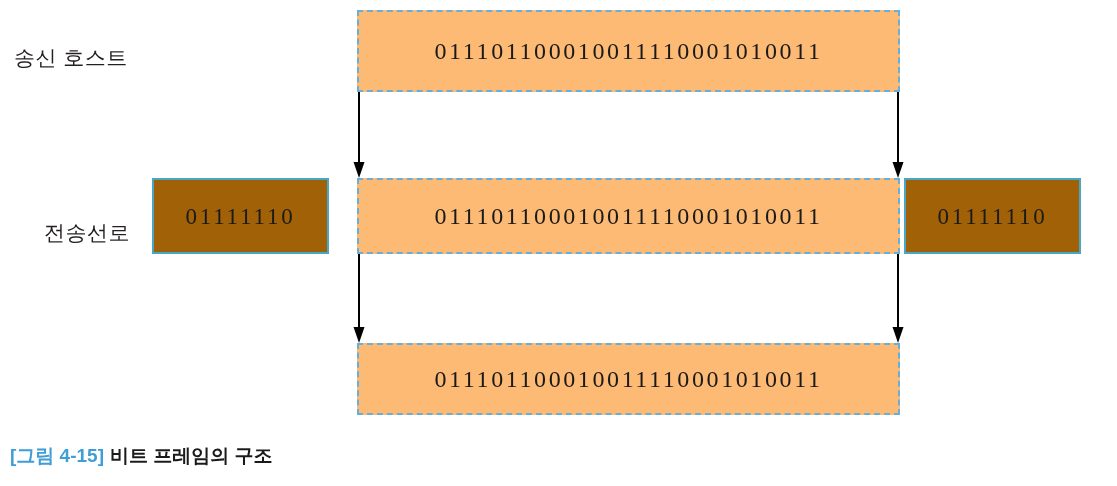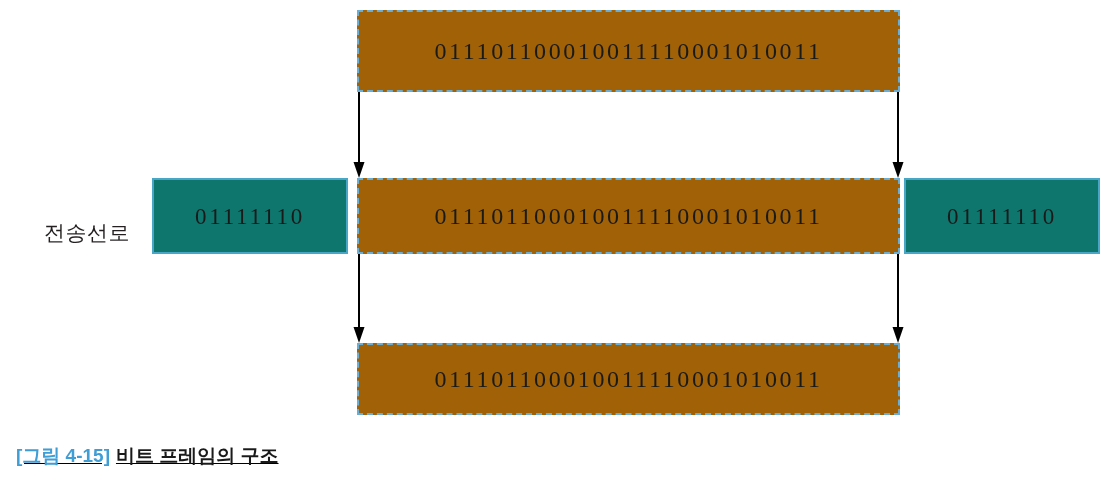--- a/index.html
+++ b/index.html
@@ -34,21 +34,21 @@
   #label-send { left: 14px;  top: 47px; }
   #label-line { left: 44px;  top: 206px; margin-top: 16px; }
   #label-recv { left: 14px;  top: 358px; }
 
   
   .payload-box {
     position: absolute;
     left: 357px;
     width: 543px;
     border: 2px dashed #6aaed6;
-    background: #a16207;
+    background: #fdba74;
     box-sizing: border-box;
     display: flex;
     align-items: center;
     justify-content: center;
   }
   #payload-top    { top: 10px;  height: 82px; }
   #payload-middle { top: 178px; height: 76px; }
   #payload-bottom { top: 343px; height: 72px; }
 
   .bits {
@@ -58,23 +58,23 @@
     letter-spacing: 2.6px;
     white-space: nowrap;
     line-height: 1;
   }
 
   
   .flag-box {
     position: absolute;
     top: 178px;
     height: 76px;
-    width: 196px;
+    width: 177px;
     border: 2px solid #4aa6c6;
-    background: #0f766e;
+    background: #a16207;
     box-sizing: border-box;
     display: flex;
     align-items: center;
     justify-content: center;
   }
   #flag-left  { left: 152px; }
   #flag-right { left: 904px; }
 
   .flag-bits {
     font-family: "Liberation Serif", "DejaVu Serif", serif;
@@ -91,42 +91,42 @@
     width: 16px;
   }
   #arrow-top-left   { left: 351px; top: 92px;  height: 86px; }
   #arrow-top-right  { left: 890px; top: 92px;  height: 86px; }
   #arrow-bot-left   { left: 351px; top: 254px; height: 89px; }
   #arrow-bot-right  { left: 890px; top: 254px; height: 89px; }
 
   
   #caption {
     position: absolute;
-    left: 16px;
+    left: 10px;
     top: 446px;
     font-size: 19px;
     line-height: 1;
     white-space: nowrap;
-    text-decoration: underline;
   }
   #caption-tag {
     color: #3f9ed6;
     font-weight: bold;
   }
   #caption-text {
     color: #1a1a1a;
     font-weight: bold;
     margin-left: 6px;
   }
 </style>
 </head>
 <body>
 
 <div id="figure">
 
+  <div class="row-label" id="label-send">송신 호스트</div>
 
   <div class="row-label" id="label-line">전송선로</div>
 
 
   <div class="payload-box" id="payload-top">
     <span class="bits">011101100010011110001010011</span>
   </div>
 
   <div class="flag-box" id="flag-left">
     <span class="flag-bits">01111110</span>

